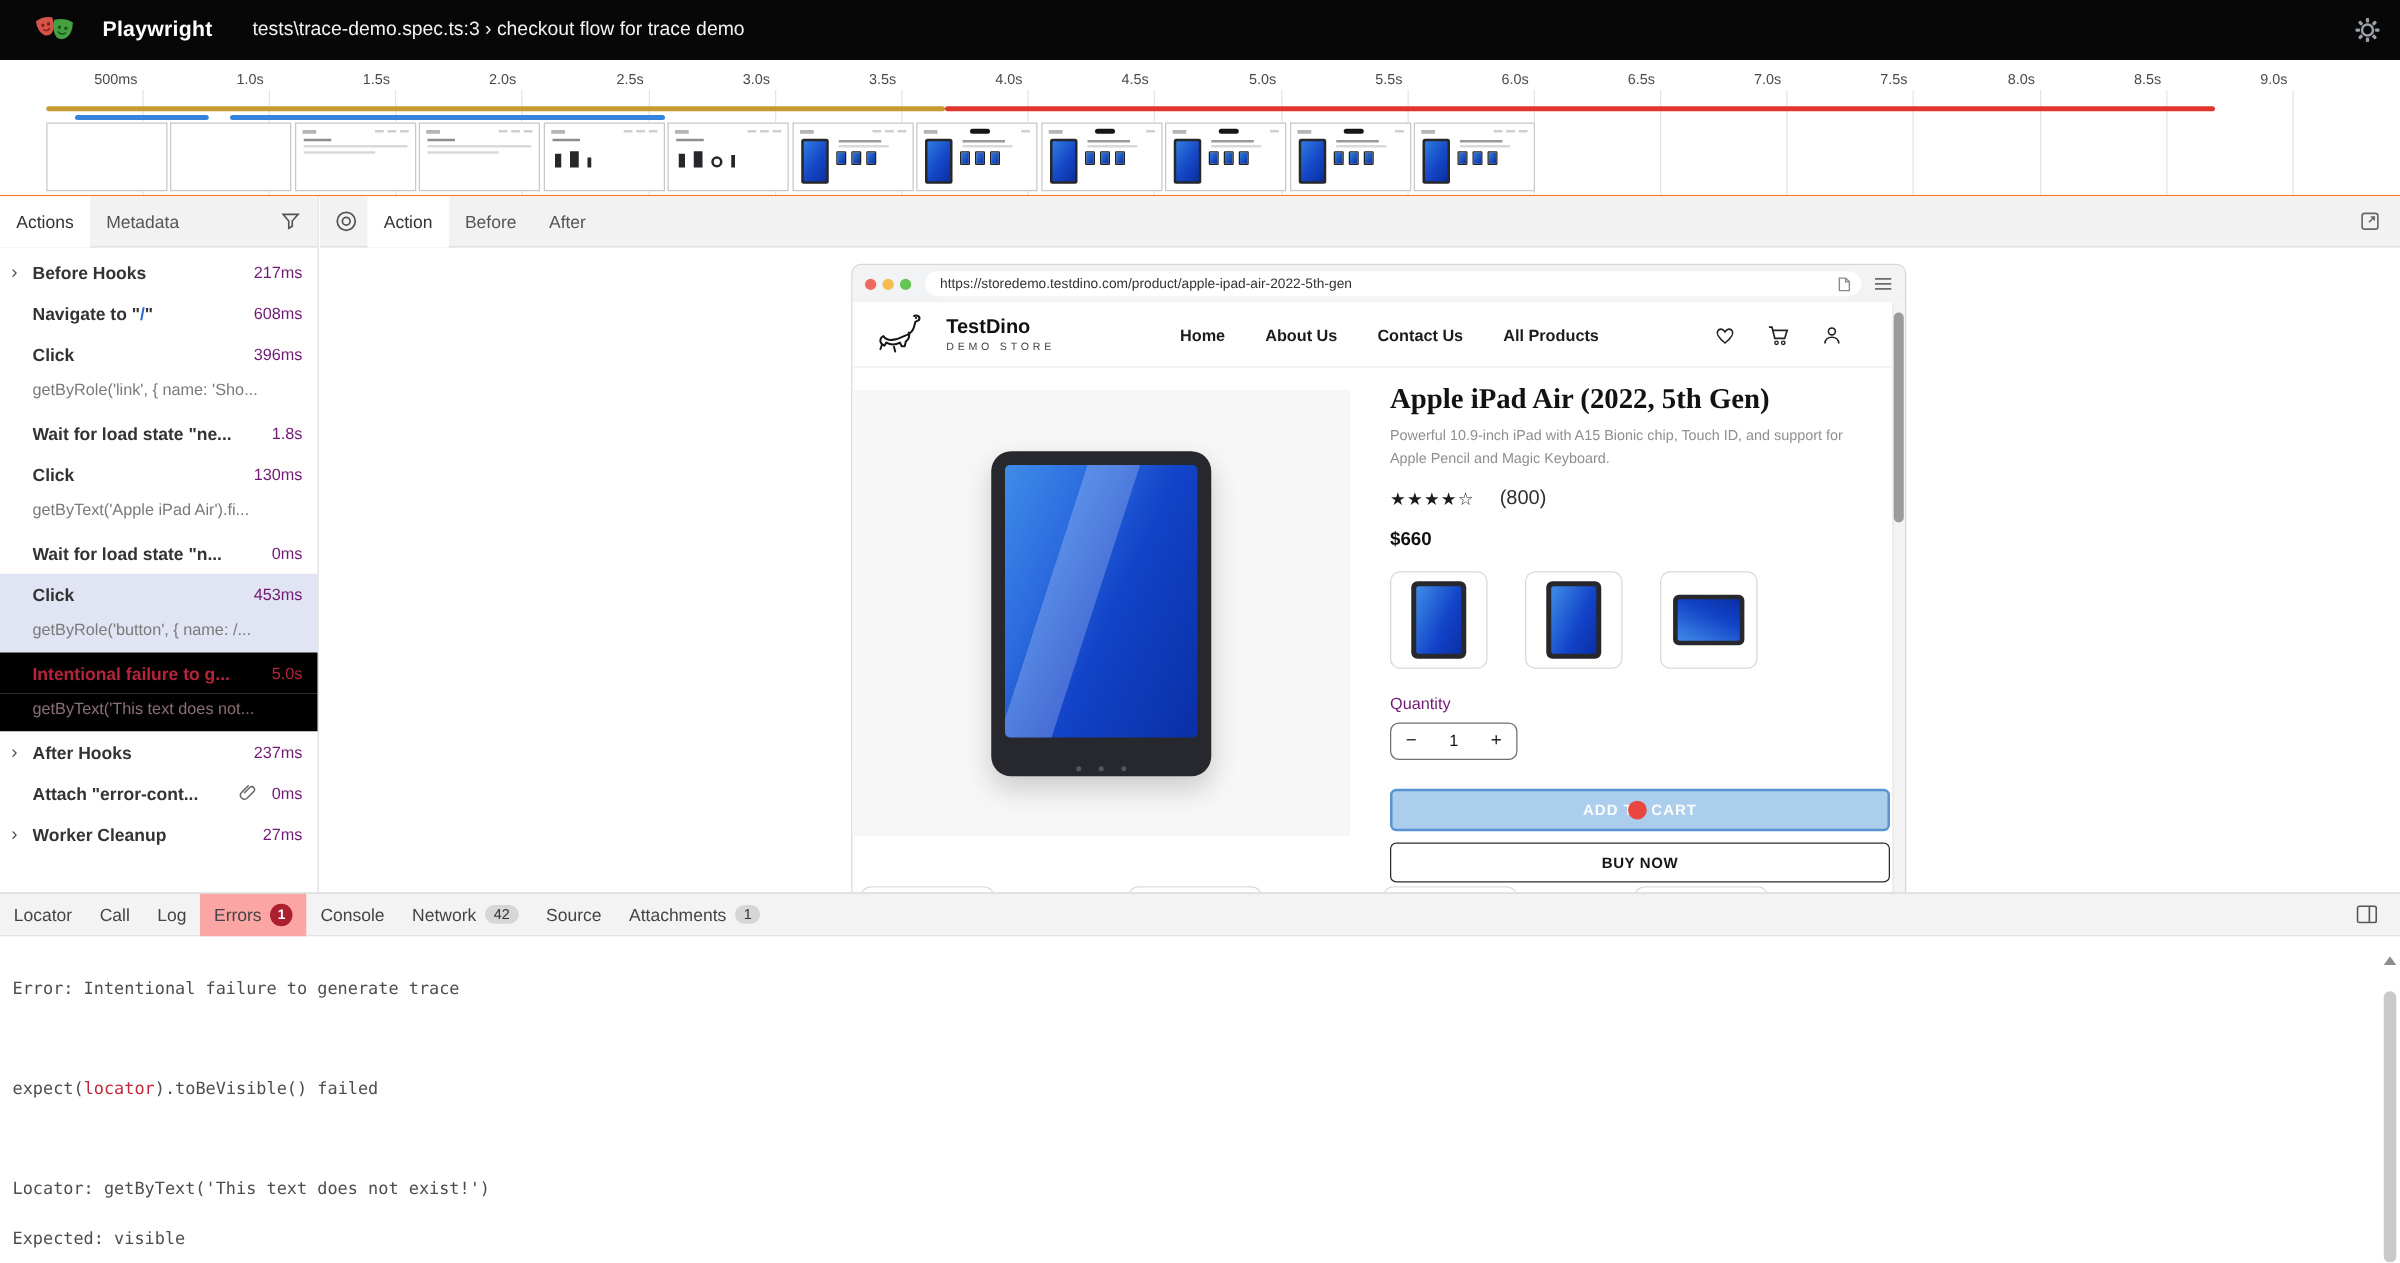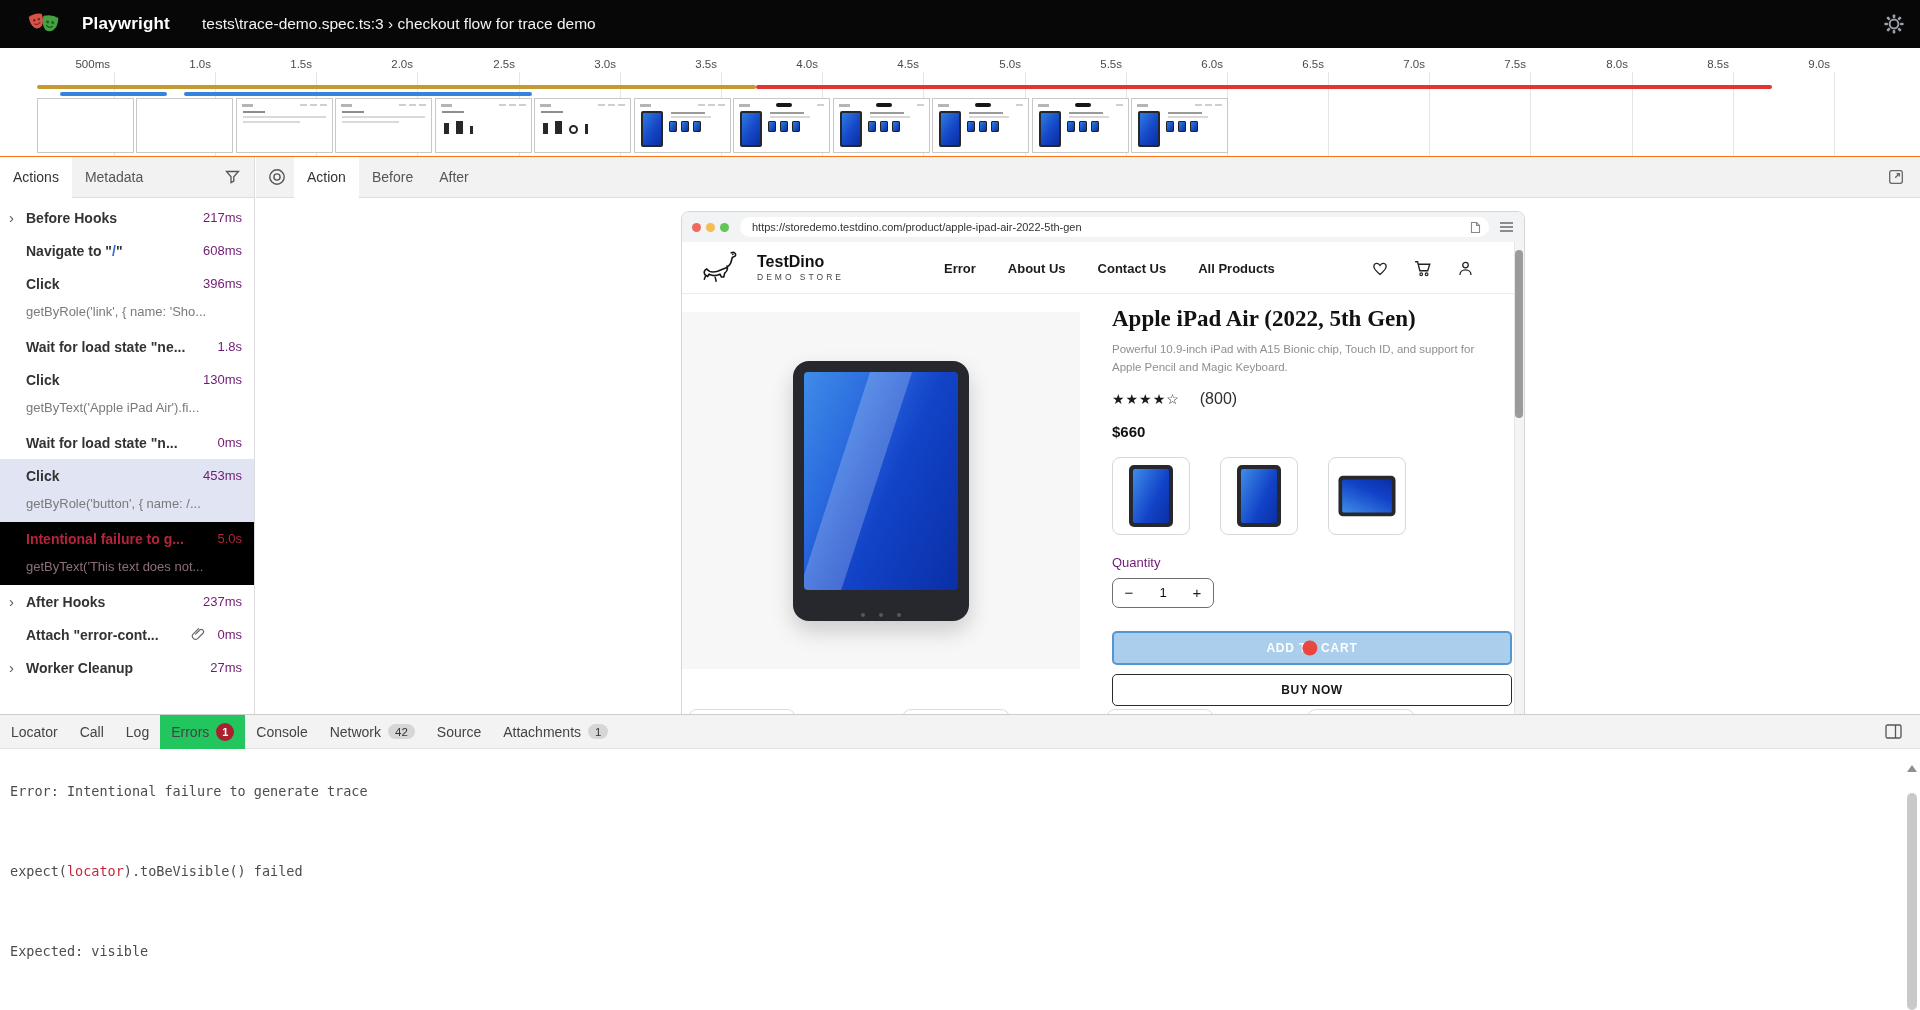--- a/index.html
+++ b/index.html
@@ -124,21 +124,21 @@
             background:#e8463f; transform:translate(-64%,-50%); }
   .buynow { margin-top:9px; width:400px; height:32px; background:#fff; border:1px solid #2a2a2a; border-radius:5px;
             display:flex; align-items:center; justify-content:center; font-size:12px; font-weight:bold;
             letter-spacing:.5px; color:#161616; cursor:pointer; }
   .morecard { position:absolute; top:467px; height:26px; border:1px solid #ddd; border-radius:9px; background:#fff; }
 
   
   .bpanel { position:absolute; left:0; top:714px; width:1920px; height:296px; background:#fff; border-top:1px solid #ccc; }
   .btabbar { height:34px; background:#f3f3f3; border-bottom:1px solid #e2e2e2; display:flex; align-items:center; }
   .btab { height:34px; display:flex; align-items:center; gap:7px; padding:0 11px; font-size:14px; color:#444; cursor:pointer; }
-  .btab.sel { background:#22c55e; }
+  .btab.sel { background:#fca5a5; }
   .badge-red { background:#ab1f2e; color:#fff; border-radius:50%; width:18px; height:18px; font-size:11px;
                font-weight:bold; display:flex; align-items:center; justify-content:center; }
   .badge-gray { background:#d6d6d6; color:#333; border-radius:10px; padding:1.5px 7px; font-size:11.5px; }
   .layoutbtn { margin-left:auto; margin-right:18px; display:flex; cursor:pointer; }
   .console { position:absolute; left:0; top:34px; right:20px; bottom:0; padding:12px 0 0 10px;
              font-family:"DejaVu Sans Mono", monospace; font-size:13.5px; line-height:20px; color:#4d4d4d;
              white-space:pre; overflow:hidden; }
   .console .red { color:#c3283c; }
   .vscroll { position:absolute; right:2px; top:44px; bottom:0; width:12px; }
   .varrow { width:0; height:0; margin:6px auto 8px; border-left:5px solid transparent; border-right:5px solid transparent;
@@ -561,21 +561,21 @@
                     <circle cx="34.6" cy="5.6" r="0.9" fill="#161616"></circle>
                     <path d="M6 28 l-1.5 4 M16 30 l1 4" stroke="#161616" stroke-width="1.6" stroke-linecap="round"></path>
                   </svg>
                 </span>
                 <span class="logoTxt">
                   <div class="lt1">TestDino</div>
                   <div class="lt2">DEMO STORE</div>
                 </span>
               </div>
               <nav class="nav">
-                <span>Error</span>
+                <span>Home</span>
                 <span>About Us</span>
                 <span>Contact Us</span>
                 <span>All Products</span>
               </nav>
               <div class="hicons">
                 <span>
                   <svg width="18" height="16" viewBox="0 0 16 15">
                       <path d="M8 13.5 C3 9.5 1.4 6.8 2.5 4.6 C3.6 2.4 6.6 2.6 8 5.1 C9.4 2.6 12.4 2.4 13.5 4.6 C14.6 6.8 13 9.5 8 13.5 Z" fill="none" stroke="#222" stroke-width="1.2"></path>
                     </svg>
                 </span>
@@ -696,20 +696,21 @@
             <line x1="10.5" y1="1" x2="10.5" y2="14" stroke="#555" stroke-width="1.3"></line>
           </svg>
       </span>
     </div>
 
     <div class="console">
 <div>Error: Intentional failure to generate trace</div>
 <div> </div>
 <div><span>expect(</span><span class="red">locator</span><span>).toBeVisible() failed</span></div>
 <div> </div>
+<div>Locator: getByText('This text does not exist!')</div>
 <div>Expected: visible</div>
 
 
 
 
 
 
     </div>
 
     <div class="vscroll">

